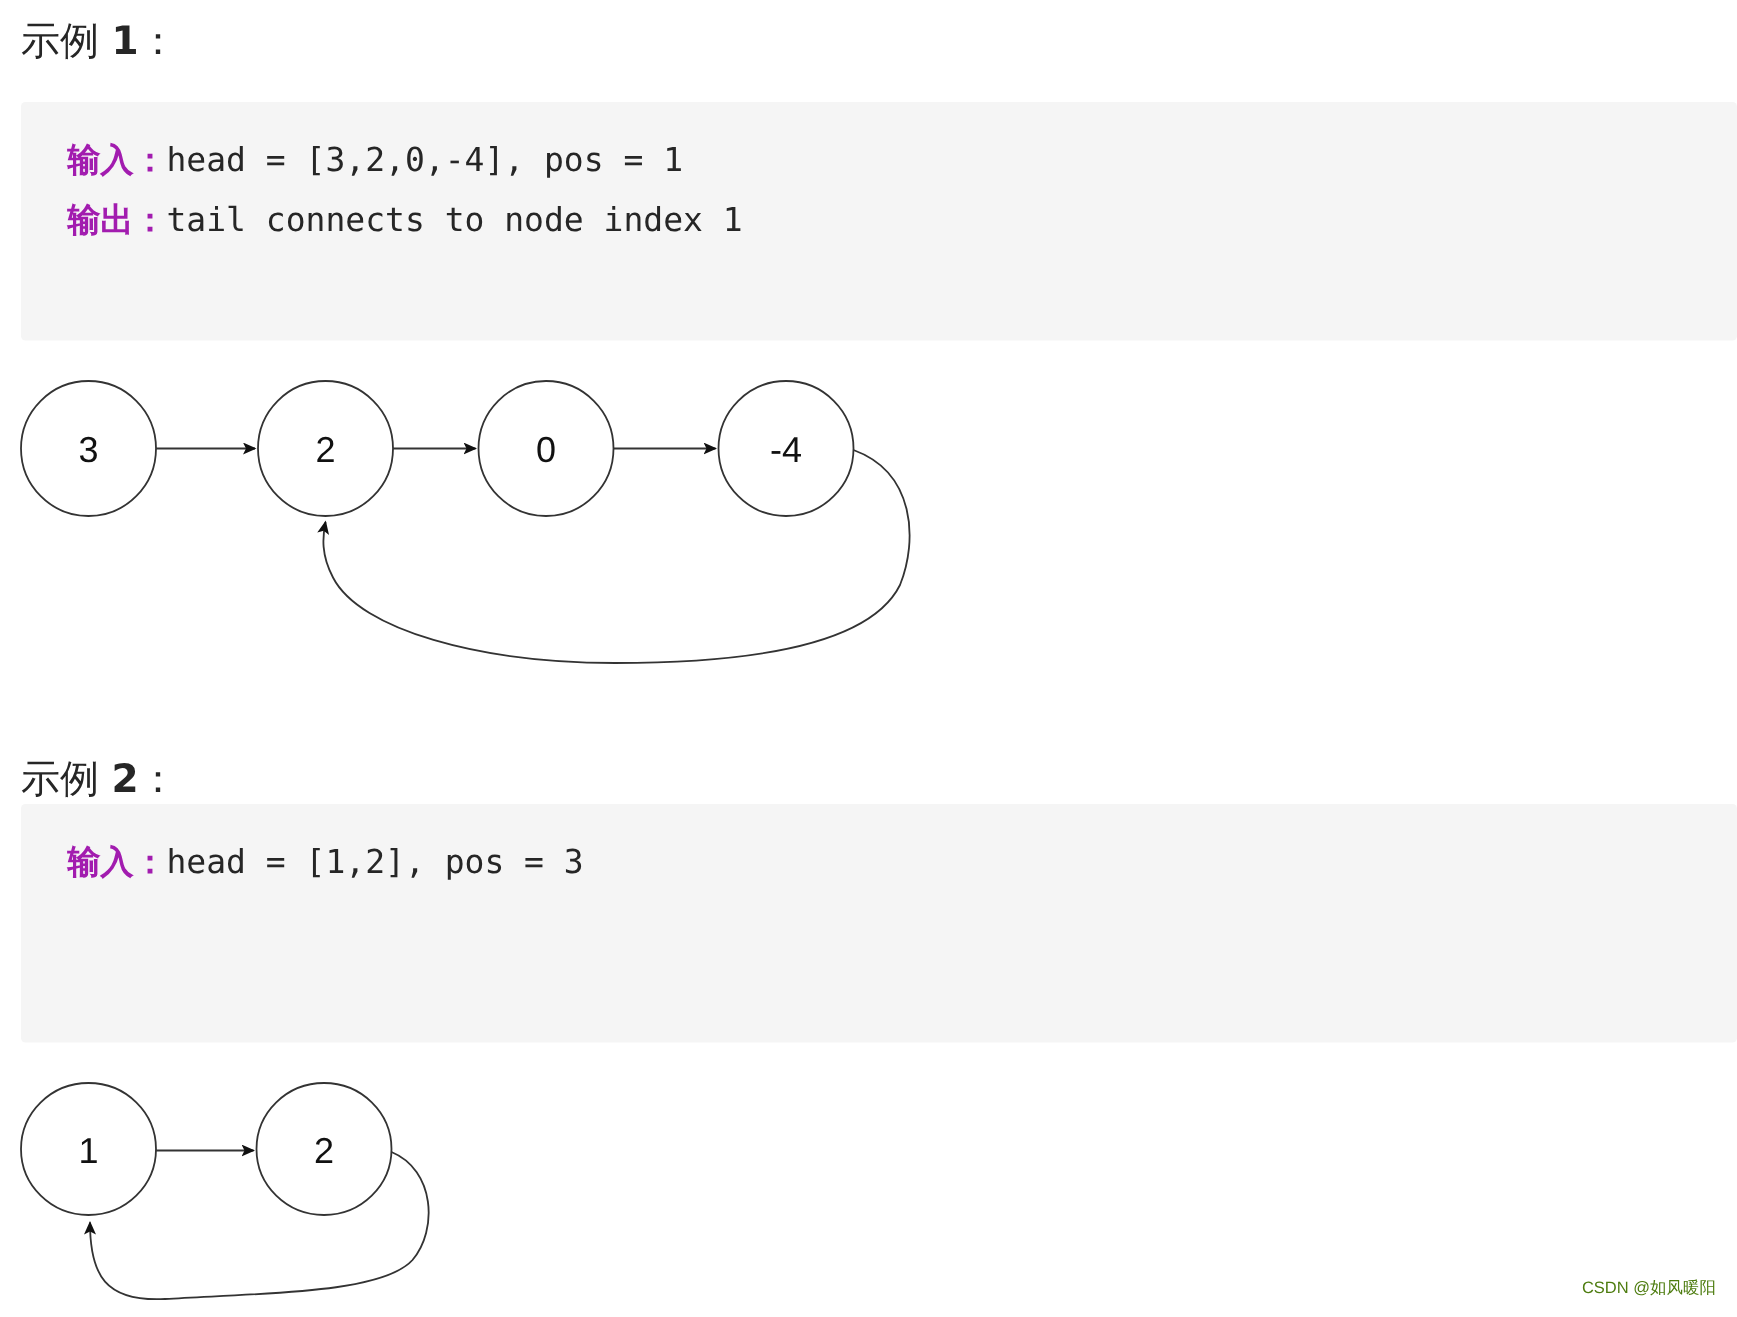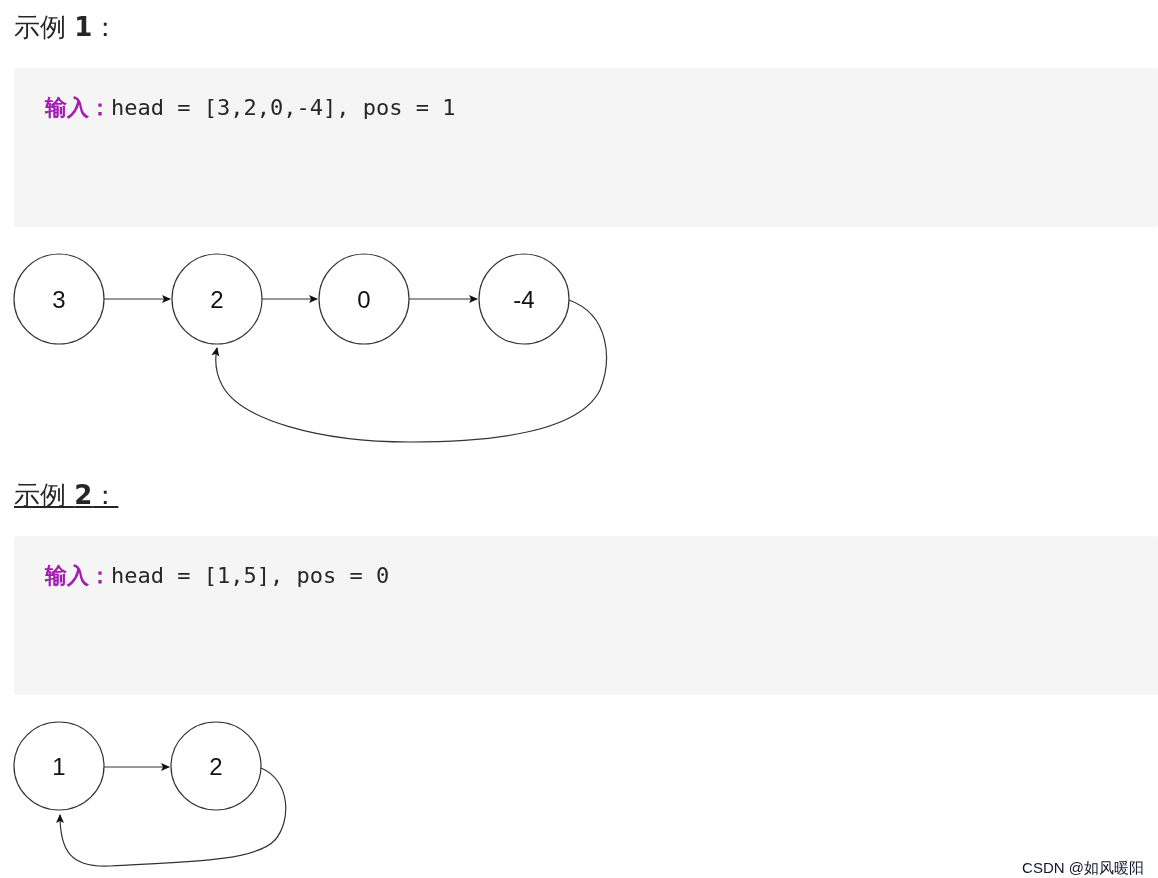--- a/index.html
+++ b/index.html
@@ -9,33 +9,36 @@
     .heading .num { font-weight: bold; }
     .example-box { position: absolute; left: 14px; width: 1144px; height: 159px;
                    background: #f5f5f5; border-radius: 3px; box-sizing: border-box;
                    padding: 22px 0 0 31px; }
     .line { height: 40px; line-height: 36px; font-size: 22px; white-space: nowrap; }
     .line .label { font-weight: bold; color: #a21caf; }
     .line .code { font-family: "DejaVu Sans Mono", "Liberation Mono", monospace; font-size: 22px; color: #262626; }
     .line .cn { font-size: 22px; color: #262626; }
     svg.diagram { position: absolute; left: 0; }
     .node-text { font-family: "Liberation Sans", sans-serif; font-size: 24px; fill: #111; }
-    .watermark { position: absolute; right: 14px; bottom: 0; font-size: 15px; color: #0f172a;
+    .watermark { position: absolute; right: 14px; bottom: 12px; font-size: 11px; color: #4d7c0f;
                  font-family: "Liberation Sans", sans-serif; }
   </style>
 </head>
 <body>
 
 <div class="heading" style="top:10px;">
   <span>示例 </span><span class="num">1</span><span>：</span>
 </div>
 
 <div class="example-box" style="top:68px;">
   <div class="line">
     <span class="label">输入：</span><span class="code">head = [3,2,0,-4], pos = 1</span>
+  </div>
+  <div class="line">
+    <span class="label">输出：</span><span class="code">tail connects to node index 1</span>
   </div>
 </div>
 
 <svg class="diagram" style="top:240px;" width="640" height="220" viewBox="0 240 640 220">
   <defs>
     <marker id="arrow" markerWidth="10" markerHeight="10" refX="8" refY="4" orient="auto" markerUnits="userSpaceOnUse">
       <path d="M0,0 L9,4 L0,8 L2,4 Z" fill="#111"></path>
     </marker>
   </defs>
   <g>
@@ -53,27 +56,27 @@
   <g>
     <ellipse cx="524" cy="299" rx="45" ry="45" fill="#fff" stroke="#333" stroke-width="1.2"></ellipse>
     <text class="node-text" x="524" y="308" text-anchor="middle">-4</text>
   </g>
   <line x1="104" y1="299" x2="170" y2="299" stroke="#333" stroke-width="1.2" marker-end="url(#arrow)"></line>
   <line x1="262" y1="299" x2="317" y2="299" stroke="#333" stroke-width="1.2" marker-end="url(#arrow)"></line>
   <line x1="409" y1="299" x2="477" y2="299" stroke="#333" stroke-width="1.2" marker-end="url(#arrow)"></line>
   <path d="M569,300 C610,315 612,360 600,390 C580,430 500,442 410,442 C320,442 240,420 222,385 C214,370 215,358 217,348" fill="none" stroke="#333" stroke-width="1.2" marker-end="url(#arrow)"></path>
 </svg>
 
-<div class="heading" style="top:478px;text-decoration:underline;">
+<div class="heading" style="top:502px;">
   <span>示例 </span><span class="num">2</span><span>：</span>
 </div>
 
 <div class="example-box" style="top:536px;">
   <div class="line">
-    <span class="label">输入：</span><span class="code">head = [1,5], pos = 0</span>
+    <span class="label">输入：</span><span class="code">head = [1,2], pos = 3</span>
   </div>
 </div>
 
 <svg class="diagram" style="top:700px;" width="320" height="178" viewBox="0 700 320 178">
   <defs>
     <marker id="arrow2" markerWidth="10" markerHeight="10" refX="8" refY="4" orient="auto" markerUnits="userSpaceOnUse">
       <path d="M0,0 L9,4 L0,8 L2,4 Z" fill="#111"></path>
     </marker>
   </defs>
   <g>

